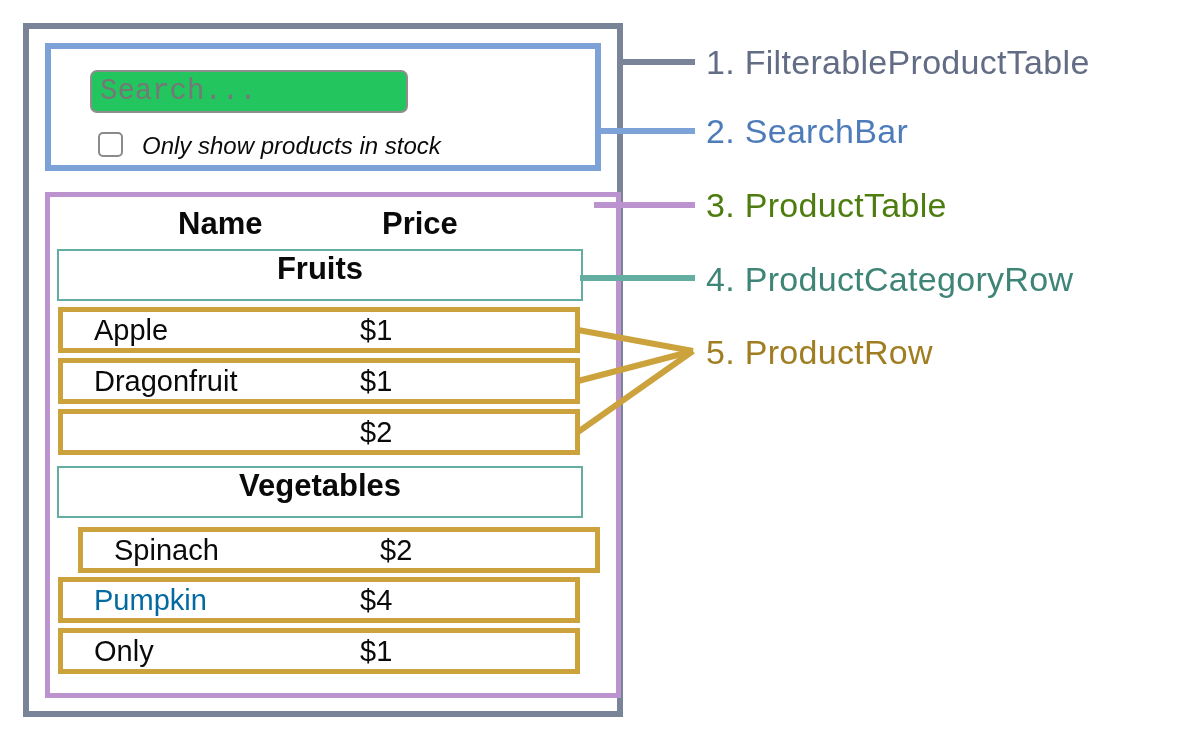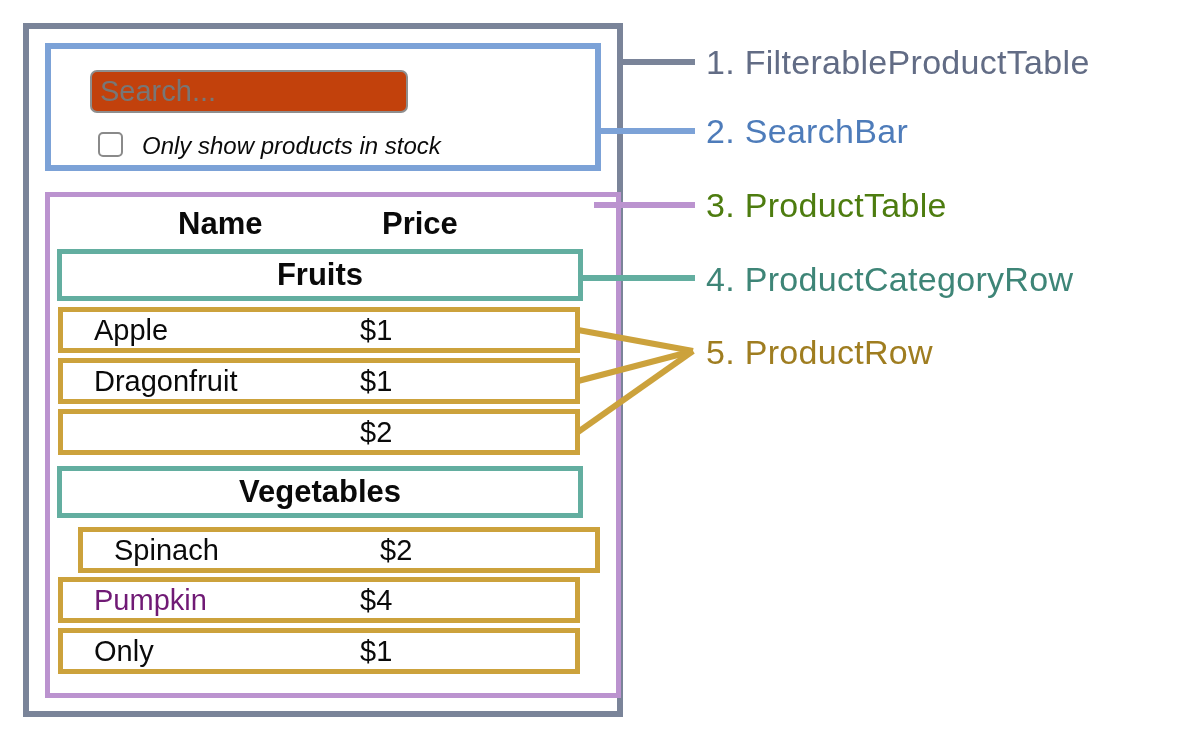--- a/index.html
+++ b/index.html
@@ -5,39 +5,39 @@
   html,body{margin:0;padding:0;background:#ffffff;}
   .canvas{
     position:relative;width:1200px;height:744px;background:#ffffff;overflow:hidden;
     font-family:"Liberation Sans",sans-serif;
   }
   .box{position:absolute;box-sizing:border-box;background:transparent;}
   .outer-box{left:23px;top:23px;width:600px;height:694px;border:6px solid #7A8499;}
   .search-box{left:45px;top:43px;width:556px;height:128px;border:6px solid #7CA2D7;}
   .search-input{
     position:absolute;left:39px;top:21px;width:318px;height:43px;box-sizing:border-box;
-    border:2px solid #8E8E8E;border-radius:7px;font-family:Liberation Sans, sans-serif;
-    font-size:29px;color:#222;padding:0 0 0 8px;outline:none;background:#c2410c;
+    border:2px solid #8E8E8E;border-radius:7px;font-family:Liberation Mono, monospace;
+    font-size:29px;color:#222;padding:0 0 0 8px;outline:none;background:#22c55e;
   }
   .search-input::placeholder{color:#777777;opacity:1;}
   .stock-checkbox{
     position:absolute;left:47px;top:83px;width:25px;height:25px;margin:0;
     -webkit-appearance:none;appearance:none;border:2px solid #8A8A8A;border-radius:5px;
     background:#fff;box-sizing:border-box;cursor:pointer;
   }
   .stock-label{
     position:absolute;left:91px;top:81px;font-size:24px;color:#0a0a0a;white-space:nowrap;line-height:32px;font-style:italic;
   }
   .ptable-box{left:45px;top:192px;width:576px;height:506px;border:5px solid #BB93CF;}
   .th{position:absolute;top:9px;font-size:31px;font-weight:bold;color:#0a0a0a;white-space:nowrap;}
   .th-name{left:128px;}
   .th-price{left:332px;}
   .category-box{
-    position:absolute;left:7px;width:526px;height:52px;border:5px solid #84cc16;box-sizing:border-box;
-    display:flex;align-items:center;justify-content:center;background:#fff;
+    position:absolute;left:7px;width:526px;height:52px;border:2px solid #84cc16;box-sizing:border-box;
+    display:flex;align-items:flex-start;justify-content:center;background:#fff;
   }
   .category-box span{font-size:31px;font-weight:bold;color:#0a0a0a;}
   .product-row{
     position:absolute;left:8px;width:522px;height:46px;border:5px solid #CCA23C;box-sizing:border-box;
     background:#fff;
     padding-left:41px;
   }
   .product-row .cell{
     position:absolute;top:50%;transform:translateY(-50%);font-size:29px;color:#0a0a0a;white-space:nowrap;
   }
@@ -81,21 +81,21 @@
         <span class="cell price">$2</span>
       </div>
       <div class="category-box" style="top: 269px; border-color: rgb(99, 174, 160);">
         <span>Vegetables</span>
       </div>
       <div class="product-row" style="top: 330px; border-color: rgb(204, 162, 60); margin-left: 20px;">
         <span class="cell name">Spinach</span>
         <span class="cell price">$2</span>
       </div>
       <div class="product-row" style="top: 380px; border-color: rgb(204, 162, 60);">
-        <span class="cell name" style="color: #701a75;">Pumpkin</span>
+        <span class="cell name" style="color: #0369a1;">Pumpkin</span>
         <span class="cell price">$4</span>
       </div>
       <div class="product-row" style="top: 431px; border-color: rgb(204, 162, 60);">
         <span class="cell name">Only</span>
         <span class="cell price">$1</span>
       </div>
     </div>
 
   <svg class="lines" width="1200" height="744" viewBox="0 0 1200 744" fill="none">
     <line x1="620" y1="62" x2="695" y2="62" stroke-width="6" stroke="#7A8499"></line>

